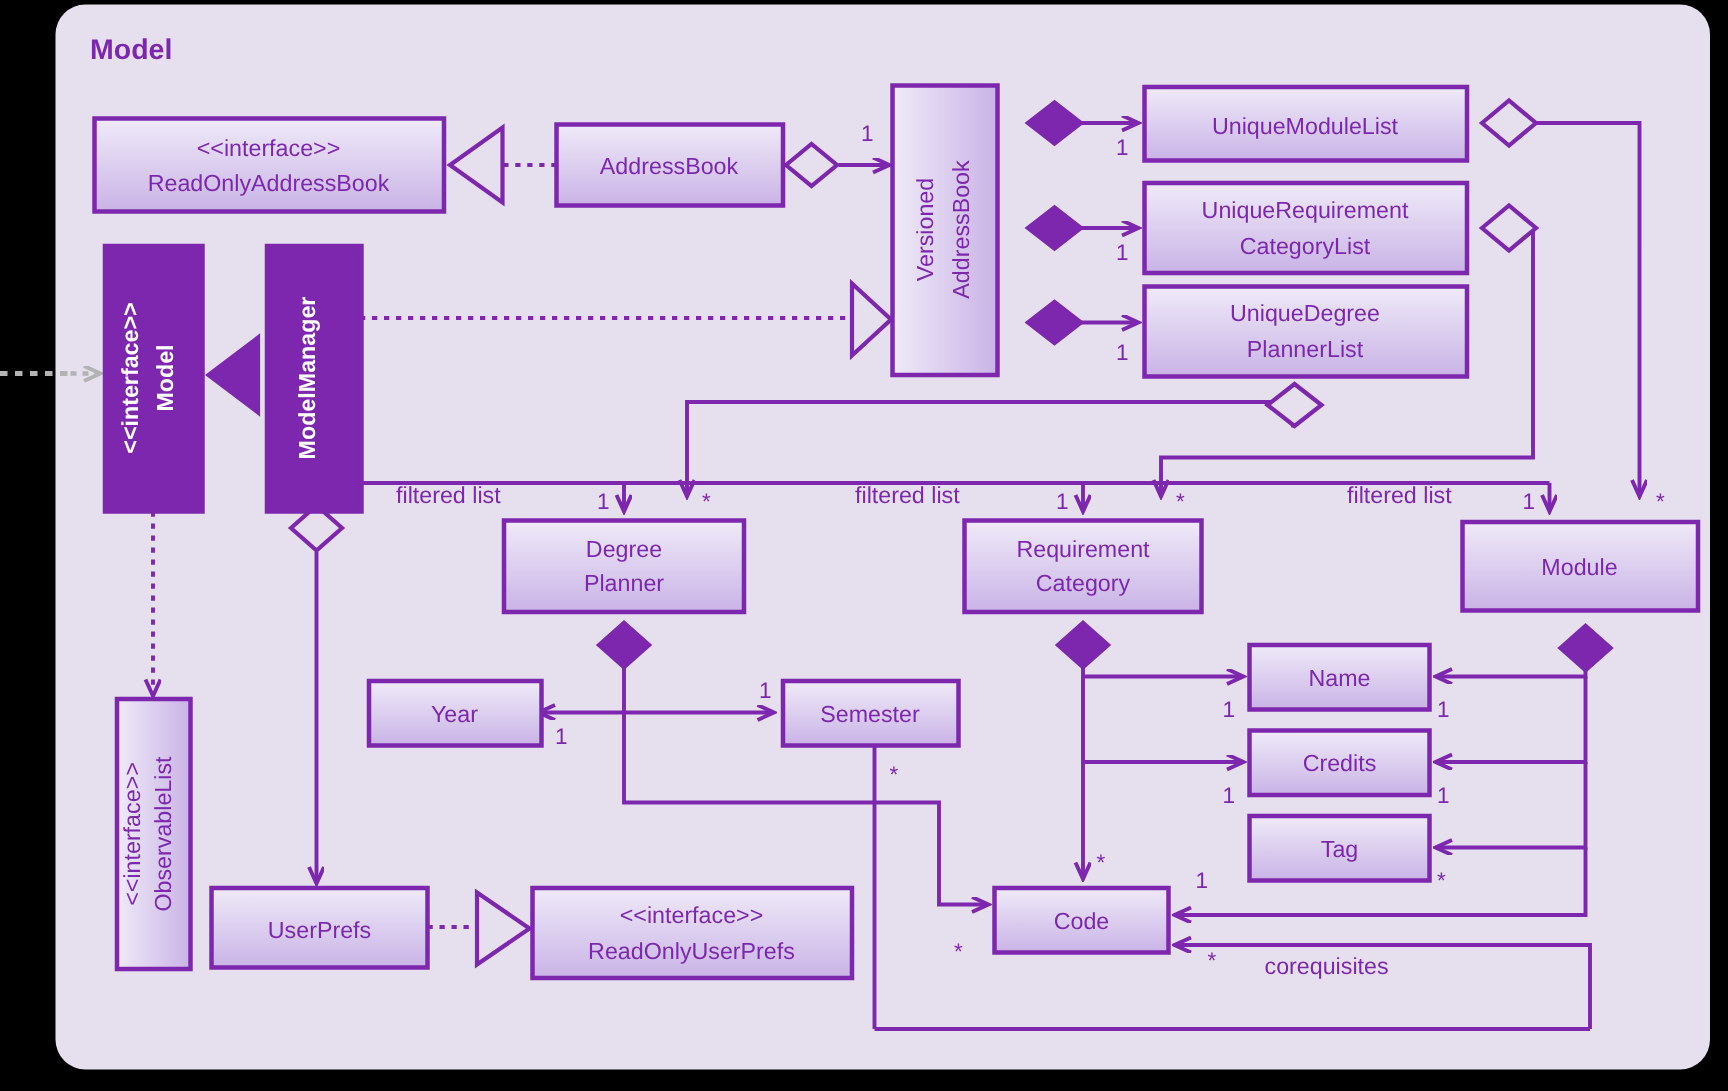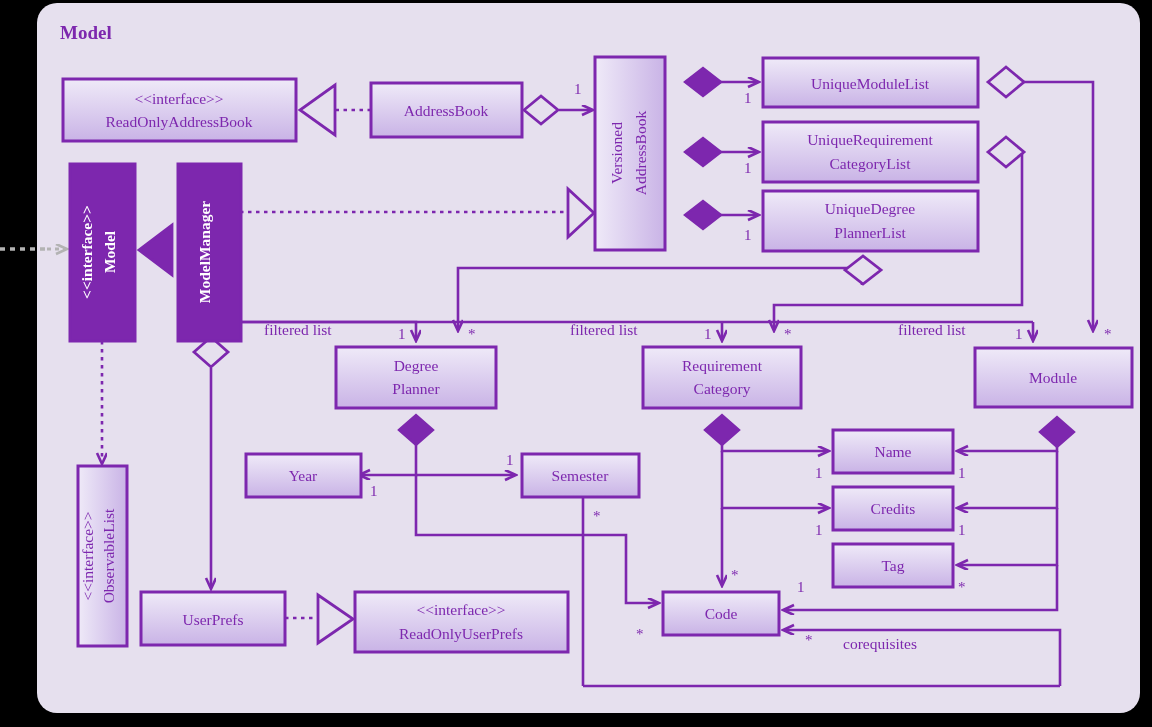--- a/index.html
+++ b/index.html
@@ -1,17 +1,17 @@
 <!DOCTYPE html>
 <html><head>
 <meta charset="utf-8">
 <style>
   html,body{margin:0;padding:0;background:#000;}
   #root{position:relative;width:1152px;height:727px;background:#000;overflow:hidden;
-        font-family:Liberation Serif, serif;border-radius:31px;}
+        font-family:Liberation Sans, sans-serif;border-radius:31px;}
   svg{position:absolute;left:0;top:0;}
   .panel-title{font-size:19px;font-weight:bold;fill:#7d27ae;}
   .cls-text{font-size:15.5px;fill:#7d27ae;}
   .cls-text-white{font-size:15.5px;font-weight:bold;fill:#ffffff;}
   .mult{font-size:15px;fill:#7d27ae;}
   .edge-label{font-size:15.5px;fill:#7d27ae;}
 </style>
 </head>
 <body>
 

